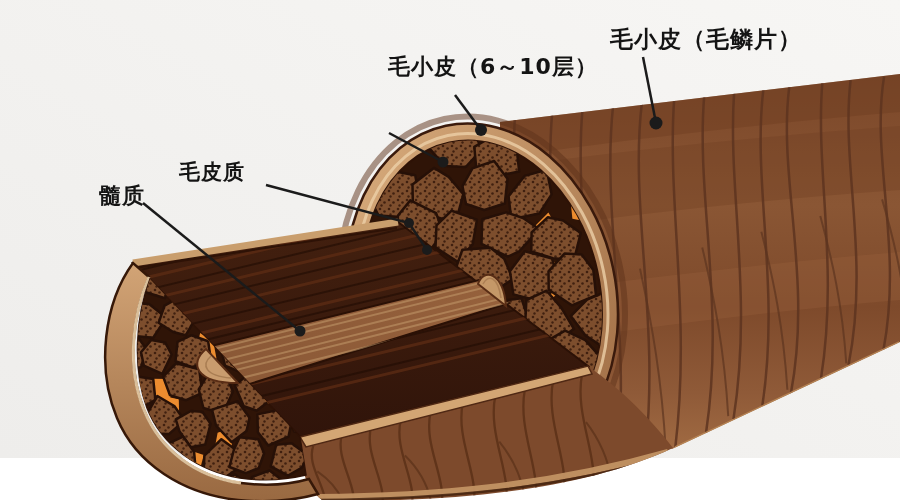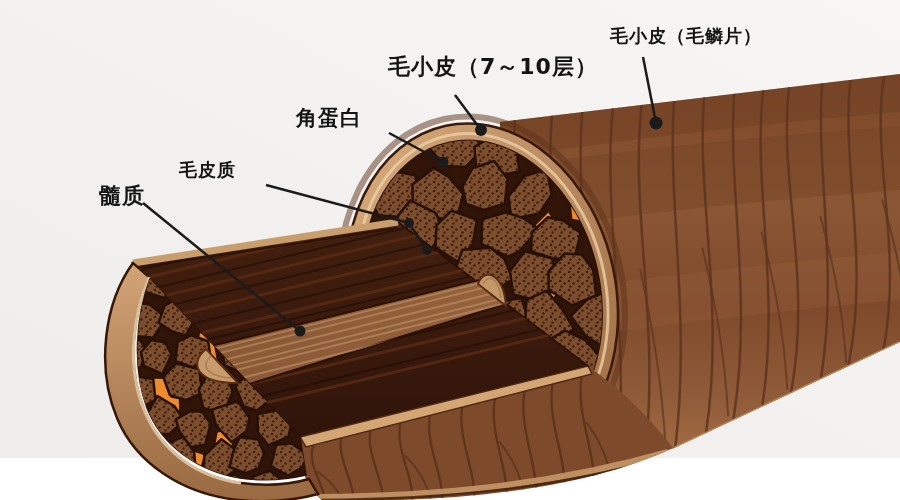--- a/index.html
+++ b/index.html
@@ -1,23 +1,23 @@
 <!DOCTYPE html>
 <html lang="zh"><head>
 <meta charset="utf-8">
 <style>
   html,body{margin:0;padding:0;}
   body{font-family:"DejaVu Sans","Liberation Sans",sans-serif;background:#fff;}
   .stage{position:relative;width:900px;height:500px;overflow:hidden;background:#fff;}
   .stage svg{position:absolute;left:0;top:0;}
   .diagram-label{position:absolute;font-weight:700;color:#141414;letter-spacing:1px;white-space:nowrap;}
-  .lbl-0{left:610px;top:24px;font-size:18px;}
+  .lbl-0{left:610px;top:24px;font-size:23px;}
   .lbl-1{left:388px;top:52px;font-size:22px;}
   .lbl-2{left:296px;top:104px;font-size:21px;}
-  .lbl-3{left:179px;top:158px;font-size:18px;}
+  .lbl-3{left:179px;top:158px;font-size:21px;}
   .lbl-4{left:78px;top:181px;font-size:22px;margin-left:21px;}
 </style>
 </head>
 <body>
 
 <div class="stage">
 
 <svg width="900" height="500" viewBox="0 0 900 500">
   <defs>
     <linearGradient id="bgGrad" x1="1" y1="0" x2="0" y2="1">
@@ -305,17 +305,16 @@
           <circle cx="427" cy="250" r="5" stroke="none"></circle>
     </g>
     <g>
       <path d="M 143,203 L 300,331" fill="none"></path>
           <circle cx="300" cy="331" r="5.5" stroke="none"></circle>
     </g>
   </g>
 </svg>
 
   <div class="diagram-label lbl-0">毛小皮（毛鳞片）</div>
-  <div class="diagram-label lbl-1">毛小皮（7～10层）</div>
-  <div class="diagram-label lbl-2">角蛋白</div>
+  <div class="diagram-label lbl-1">毛小皮（6～10层）</div>
   <div class="diagram-label lbl-3">毛皮质</div>
   <div class="diagram-label lbl-4">髓质</div>
 </div>
 
 </body></html>

